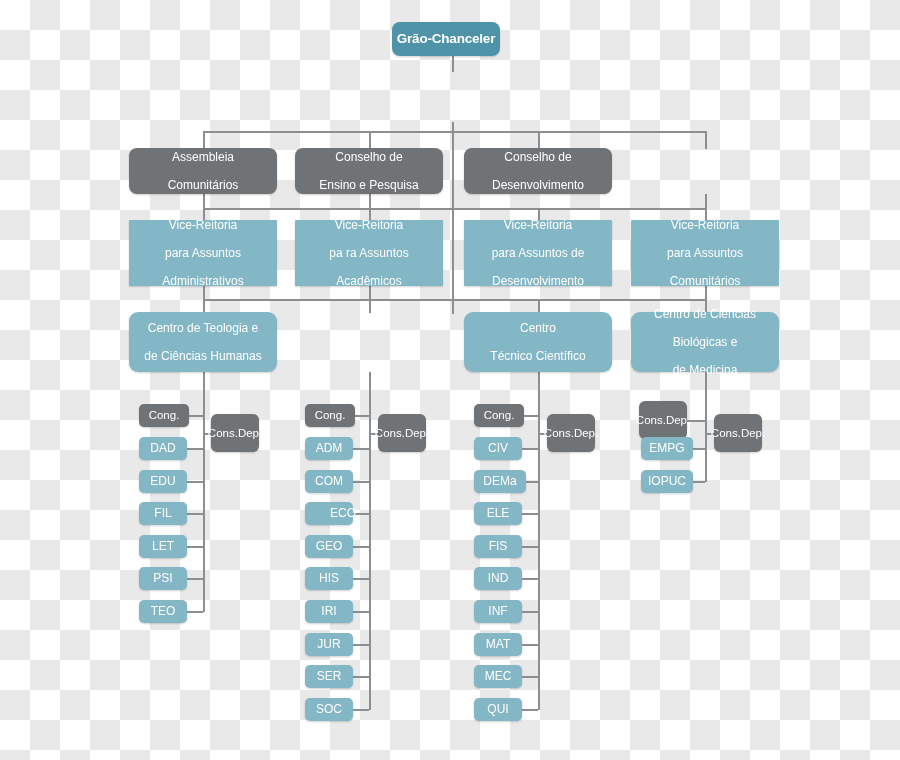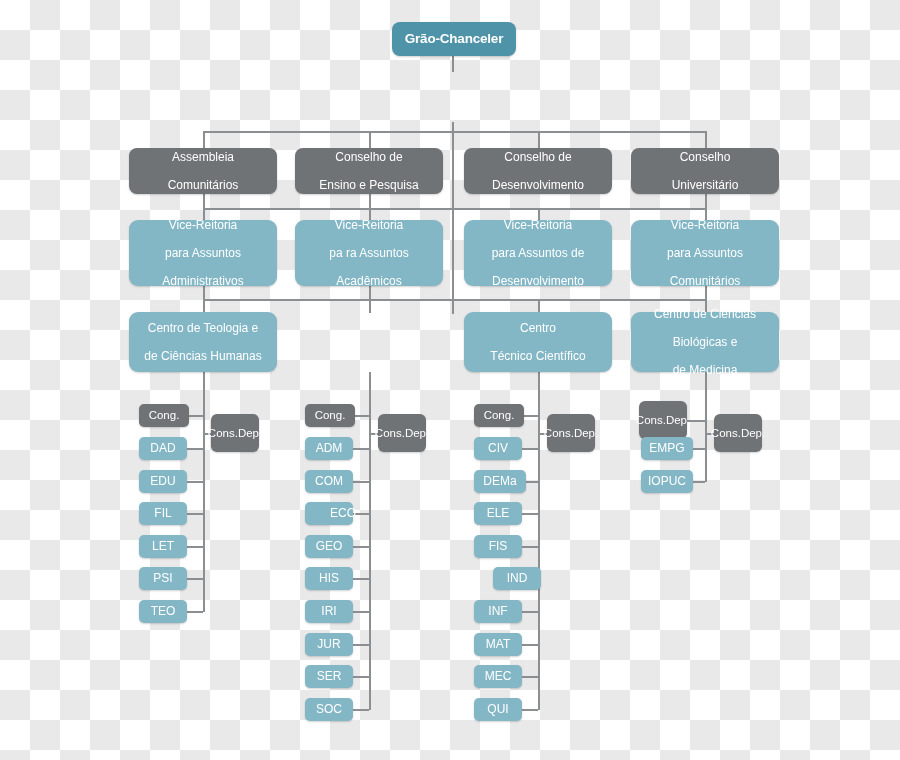--- a/index.html
+++ b/index.html
@@ -47,38 +47,38 @@
     white-space: pre-line;
     padding: 2px 4px;
   }
 
   .teal-dark { background: #4e93a7; }
   .teal      { background: #84b7c6; }
   .gray      { background: #6f7376; }
 
   
   .b-chanceler {
-    left: 392px; top: 22px; width: 124px; height: 34px;
+    left: 392px; top: 22px; width: 108px; height: 34px;
     font-size: 13.5px; font-weight: bold; letter-spacing: -0.2px;
     border-radius: 8px;
   }
   .b-reitoria {
     left: 363px; top: 70px; width: 180px; height: 52px;
     font-size: 13px; border-radius: 9px; flex-direction: column;
   }
   .b-reitoria .t1 { font-weight: bold; font-size: 14px; margin-bottom: 2px; }
   .b-reitoria .t2 { font-size: 12.5px; letter-spacing: 0.2px; }
 
   .row-conselho {
     top: 148px; width: 148px; height: 46px;
     font-size: 12px; border-radius: 8px;
   }
   .row-vice {
     top: 220px; width: 148px; height: 66px;
-    font-size: 12px; border-radius: 9px;
+    font-size: 12px; border-radius: 1px;
   }
   .row-centro {
     top: 312px; width: 148px; height: 60px;
     font-size: 12px; border-radius: 9px;
   }
 
   .dept {
     width: 48px; height: 23px;
     font-size: 12px; border-radius: 5px;
   }
@@ -176,24 +176,20 @@
     <span>Comunitários</span></span>
   </div>
   <div class="box gray row-conselho" style="left:295px;">
     <span><span>Conselho de</span><br>
     <span>Ensino e  Pesquisa</span></span>
   </div>
   <div class="box gray row-conselho" style="left:464px;">
     <span><span>Conselho de</span><br>
     <span>Desenvolvimento</span></span>
   </div>
-  <div class="box gray row-conselho" style="left:631px;">
-    <span><span>Conselho</span><br>
-    <span>Universitário</span></span>
-  </div>
 
   <div class="box teal row-vice" style="left:129px;">
     <span><span>Vice-Reitoria</span><br>
     <span>para  Assuntos</span><br>
     <span>Administrativos</span></span>
   </div>
   <div class="box teal row-vice" style="left:295px;">
     <span><span>Vice-Reitoria</span><br>
     <span>pa ra Assuntos</span><br>
     <span>Acadêmicos</span></span>
@@ -242,21 +238,21 @@
       <div class="box teal dept" style="left:305px; top:600px;"><span>IRI</span></div>
       <div class="box teal dept" style="left:305px; top:633px;"><span>JUR</span></div>
       <div class="box teal dept" style="left:305px; top:665px;"><span>SER</span></div>
       <div class="box teal dept" style="left:305px; top:698px;"><span>SOC</span></div>
       <div class="box gray cong" style="left:474px; top:404px;"><span>Cong.</span></div>
       <div class="box gray consdep" style="left:547px; top:414px;"><span>Cons.</span><span>Dep.</span></div>
       <div class="box teal dept" style="left:474px; top:437px;"><span>CIV</span></div>
       <div class="box teal dept wide" style="left:474px; top:470px;"><span>DEMa</span></div>
       <div class="box teal dept" style="left:474px; top:502px;"><span>ELE</span></div>
       <div class="box teal dept" style="left:474px; top:535px;align-items:center;"><span>FIS</span></div>
-      <div class="box teal dept" style="left:474px; top:567px;margin-left:19px;"><span>IND</span></div>
+      <div class="box teal dept" style="left:474px; top:567px;"><span>IND</span></div>
       <div class="box teal dept" style="left:474px; top:600px;"><span>INF</span></div>
       <div class="box teal dept" style="left:474px; top:633px;"><span>MAT</span></div>
       <div class="box teal dept" style="left:474px; top:665px;"><span>MEC</span></div>
       <div class="box teal dept" style="left:474px; top:698px;"><span>QUI</span></div>
       <div class="box gray consdep" style="left:639px; top:401px;"><span>Cons.</span><span>Dep.</span></div>
       <div class="box gray consdep" style="left:714px; top:414px;"><span>Cons.</span><span>Dep.</span></div>
       <div class="box teal dept wide" style="left:641px; top:437px;"><span>EMPG</span></div>
       <div class="box teal dept wide" style="left:641px; top:470px;"><span>IOPUC</span></div>
     </div>
 

